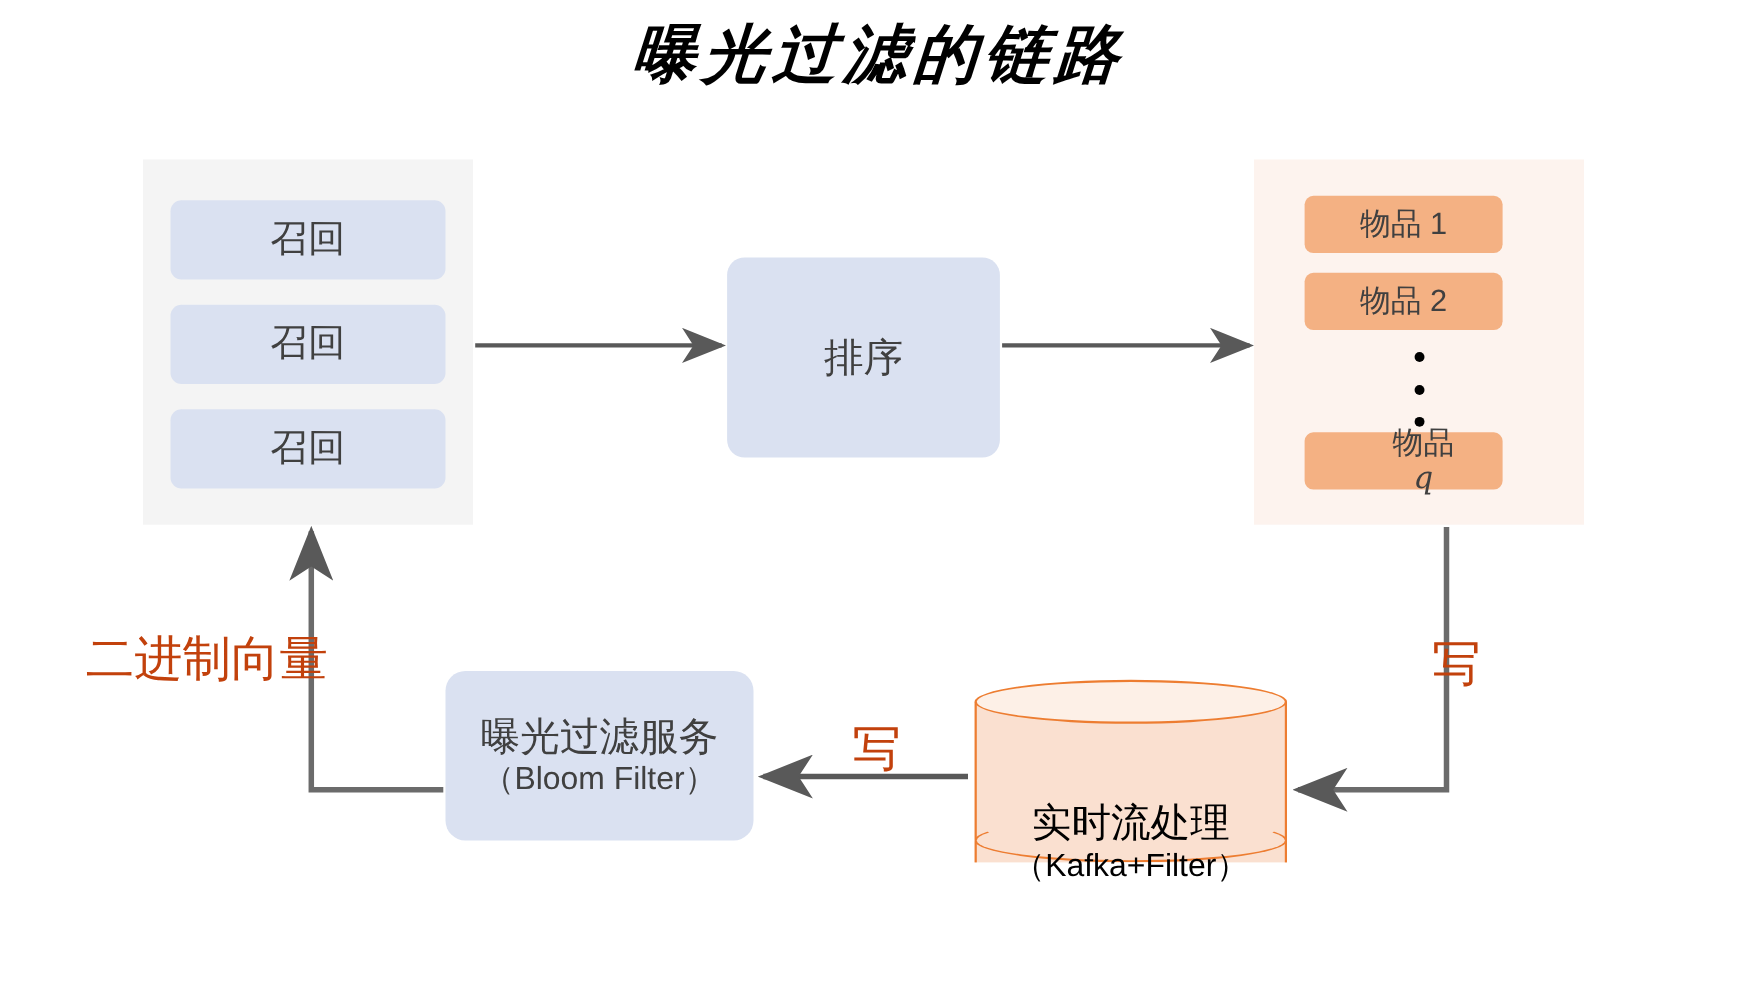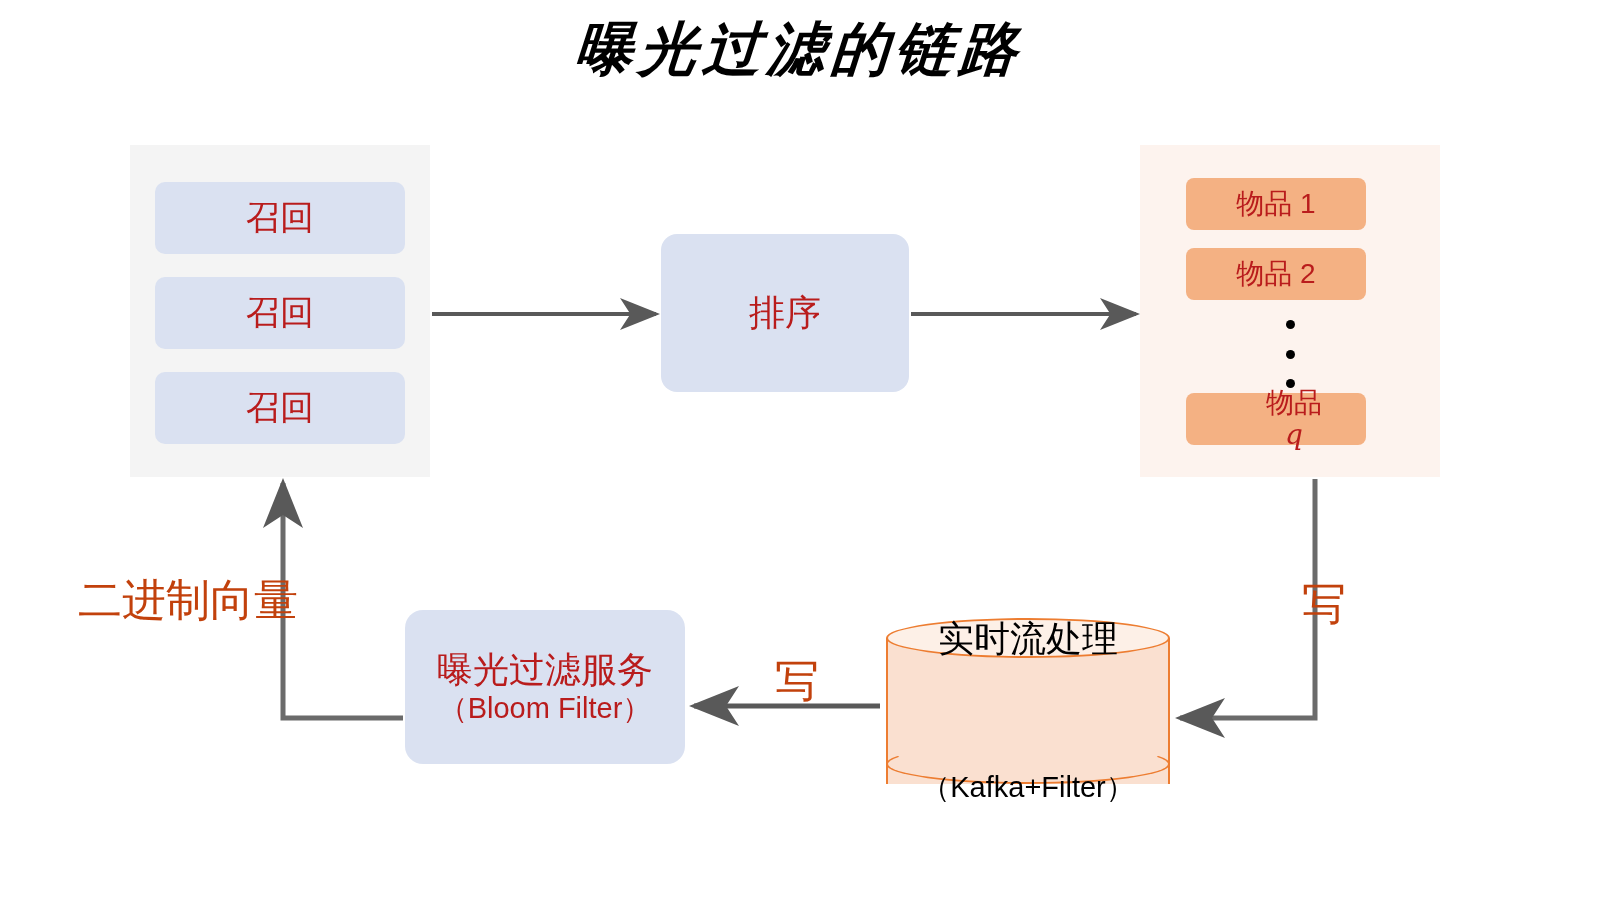--- a/index.html
+++ b/index.html
@@ -57,40 +57,40 @@
 
   
   .node {
     position: absolute;
     box-sizing: border-box;
     display: flex;
     flex-direction: column;
     align-items: center;
     justify-content: center;
     text-align: center;
-    color: #b91c1c;
+    color: #404040;
     line-height: 1.15;
   }
   .recall-box {
     left: 155px;
     width: 250px;
     height: 72px;
     background: #dae1f1;
     border-radius: 10px;
     font-size: 34px;
   }
   #recall-box-1 { top: 182px; }
   #recall-box-2 { top: 277px; }
   #recall-box-3 { top: 372px; }
 
   #rank-box {
     left: 661px;
     top: 234px;
     width: 248px;
-    height: 158px;
+    height: 182px;
     background: #dae1f1;
     border-radius: 16px;
     font-size: 36px;
   }
 
   .item-box {
     left: 1186px;
     width: 180px;
     height: 52px;
     background: #f4b183;
@@ -176,21 +176,21 @@
   }
   #stream-cylinder .cyl-label {
     position: absolute;
     left: 0;
     top: 0;
     width: 100%;
     height: 186px;
     display: flex;
     flex-direction: column;
     align-items: center;
-    justify-content: space-between;
+    justify-content: flex-end;
     text-align: center;
     color: #000000;
     line-height: 1.15;
   }
 
   
   #connectors {
     position: absolute;
     left: 0;
     top: 0;

